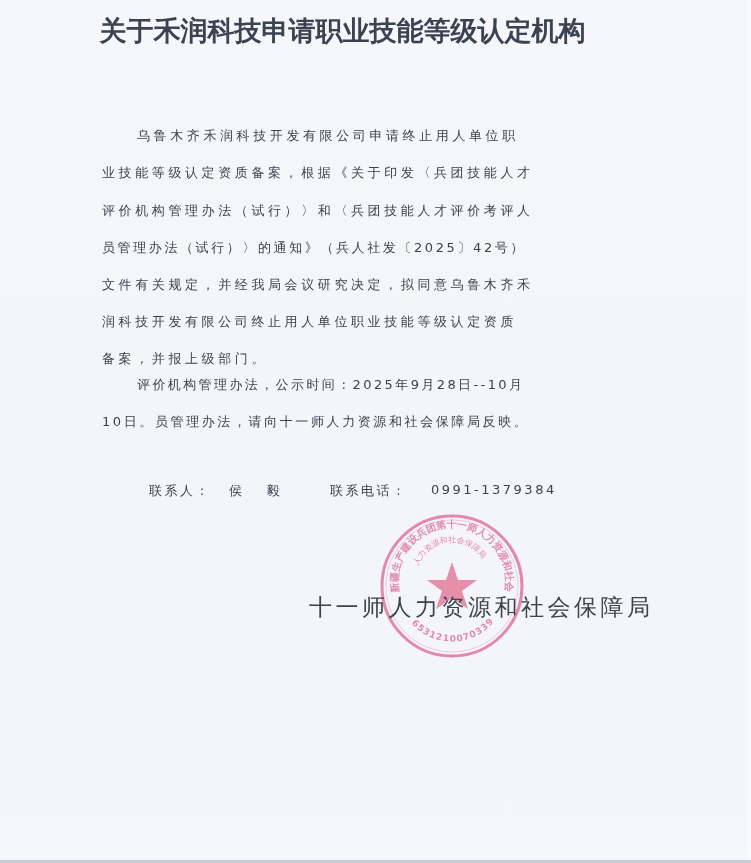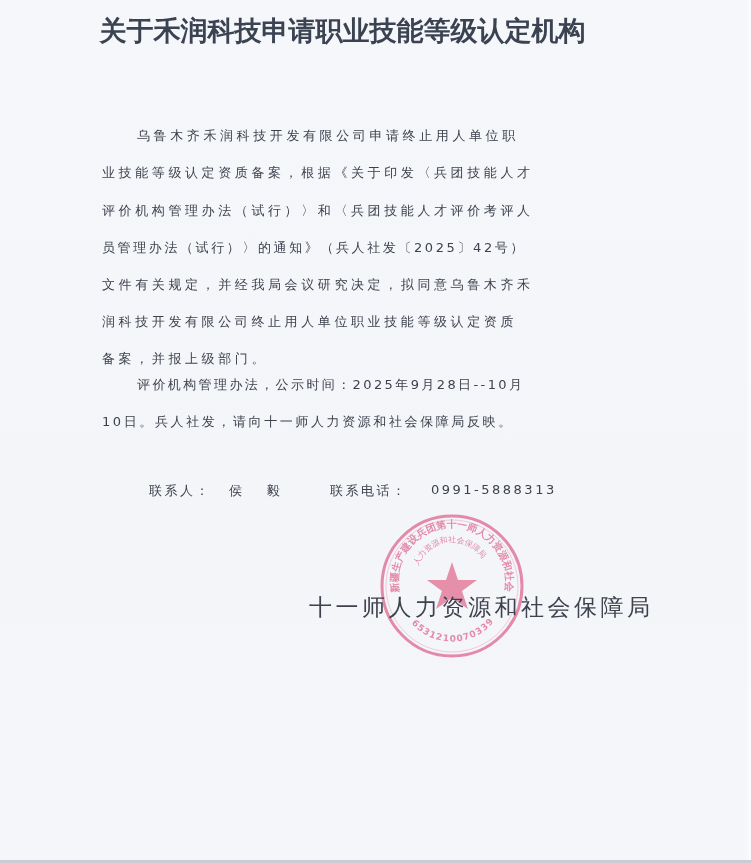--- a/index.html
+++ b/index.html
@@ -101,28 +101,28 @@
 
   <div>
     <div class="body-line indent" style="top:124px;">乌鲁木齐禾润科技开发有限公司申请终止用人单位职</div>
     <div class="body-line" style="top:161px;">业技能等级认定资质备案，根据《关于印发〈兵团技能人才</div>
     <div class="body-line" style="top:199px;">评价机构管理办法（试行）〉和〈兵团技能人才评价考评人</div>
     <div class="body-line" style="top:236px; letter-spacing:2.6px;">员管理办法（试行）〉的通知》（兵人社发〔2025〕42号）</div>
     <div class="body-line" style="top:273px;">文件有关规定，并经我局会议研究决定，拟同意乌鲁木齐禾</div>
     <div class="body-line" style="top:310px;">润科技开发有限公司终止用人单位职业技能等级认定资质</div>
     <div class="body-line" style="top:347px;">备案，并报上级部门。</div>
     <div class="body-line indent" style="top:373px; letter-spacing:2.4px;">评价机构管理办法，公示时间：2025年9月28日--10月</div>
-    <div class="body-line" style="top:410px; letter-spacing:2.6px;">10日。兵人社发，请向十一师人力资源和社会保障局反映。</div>
+    <div class="body-line" style="top:410px; letter-spacing:2.6px;">10日。员管理办法，请向十一师人力资源和社会保障局反映。</div>
   </div>
 
   <div>
     <span class="contact" style="left:149px;">联系人：</span>
     <span class="contact" style="left:229px; letter-spacing:6px;">侯　毅</span>
     <span class="contact" style="left:330px;">联系电话：</span>
-    <span class="contact val" style="left:431px;">0991-5888313</span>
+    <span class="contact val" style="left:431px;">0991-1379384</span>
   </div>
 
   <svg class="seal" viewBox="0 0 148 148">
     <defs>
       <path id="sealArc" d="M 22 84 A 54 54 0 1 1 126 84" fill="none"></path>
       <path id="innerArc" d="M 40 78 A 36 36 0 1 1 108 78" fill="none"></path>
       <path id="bottomArc" d="M 24 96 A 54 54 0 0 0 124 96" fill="none"></path>
     </defs>
     <circle cx="74" cy="74" r="70" fill="none" stroke="#e0789a" stroke-width="3"></circle>
     <circle cx="74" cy="74" r="66" fill="none" stroke="#e98aa8" stroke-width="0.8" opacity="0.6"></circle>

